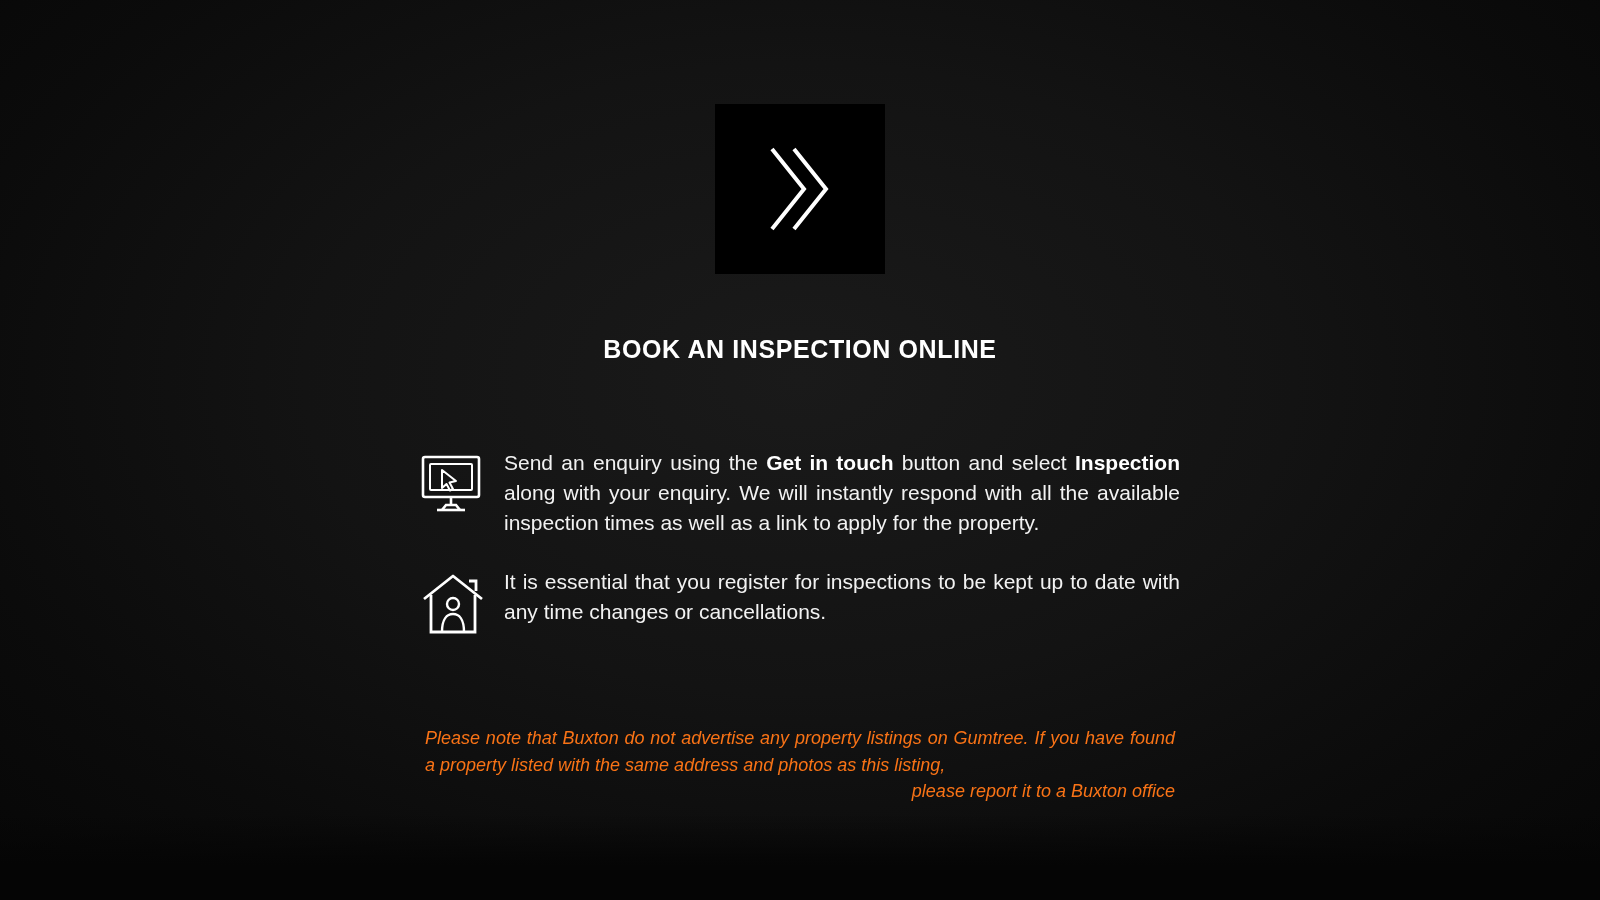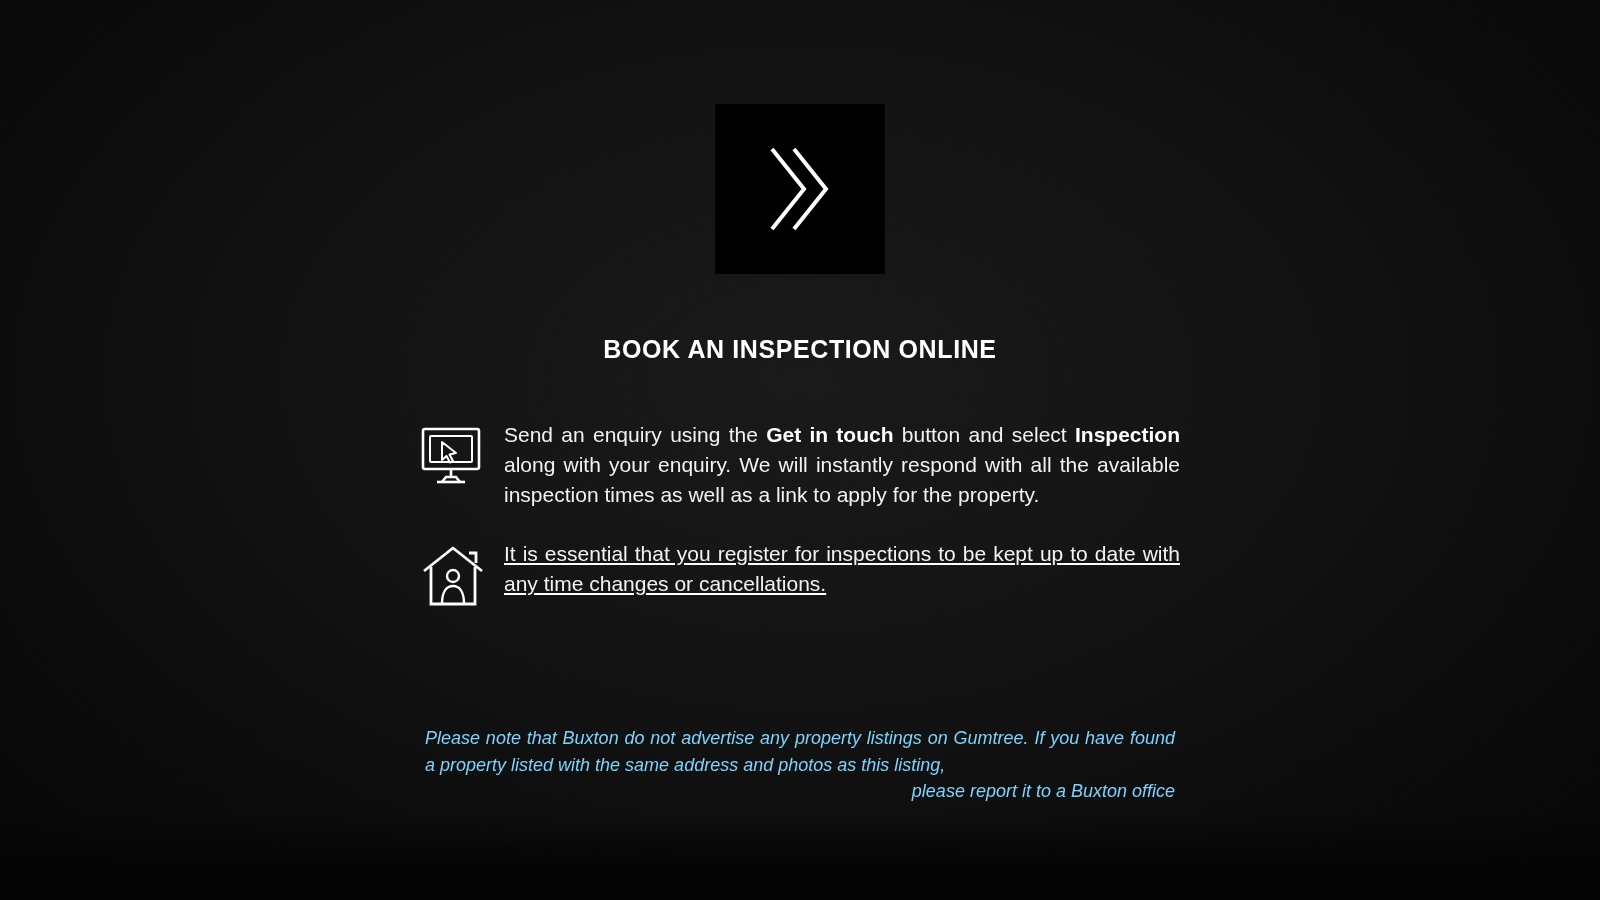--- a/index.html
+++ b/index.html
@@ -51,21 +51,21 @@
     text-align: center;
     font-size: 25px;
     font-weight: bold;
     letter-spacing: 0.6px;
     color: #ffffff;
   }
 
   
   .content {
     position: absolute;
-    top: 420px;
+    top: 448px;
     left: 50%;
     transform: translateX(-50%);
     width: 760px;
   }
   .info-row {
     display: flex;
     align-items: flex-start;
     margin-bottom: 30px;
   }
   .info-icon {
@@ -79,35 +79,35 @@
     flex: 1 1 auto;
     font-size: 21px;
     line-height: 1.42;
     text-align: justify;
     text-justify: inter-word;
     color: #f2f2f2;
     font-weight: 300;
   }
   .info-text b { font-weight: bold; color: #ffffff; }
 
-  .row-2 { margin-top: 12px; text-decoration: underline; }
+  .row-2 { margin-top: 12px; }
 
   
   .footnote {
     position: absolute;
     top: 725px;
     left: 50%;
     transform: translateX(-50%);
     width: 750px;
     font-size: 18px;
     line-height: 1.48;
     font-style: italic;
     text-align: justify;
     text-justify: inter-word;
-    color: #7dd3fc;
+    color: #f97316;
   }
   .footnote .last-line {
     display: block;
     text-align: right;
   }
 
   
   .bottom-band {
     position: absolute;
     left: 0;

